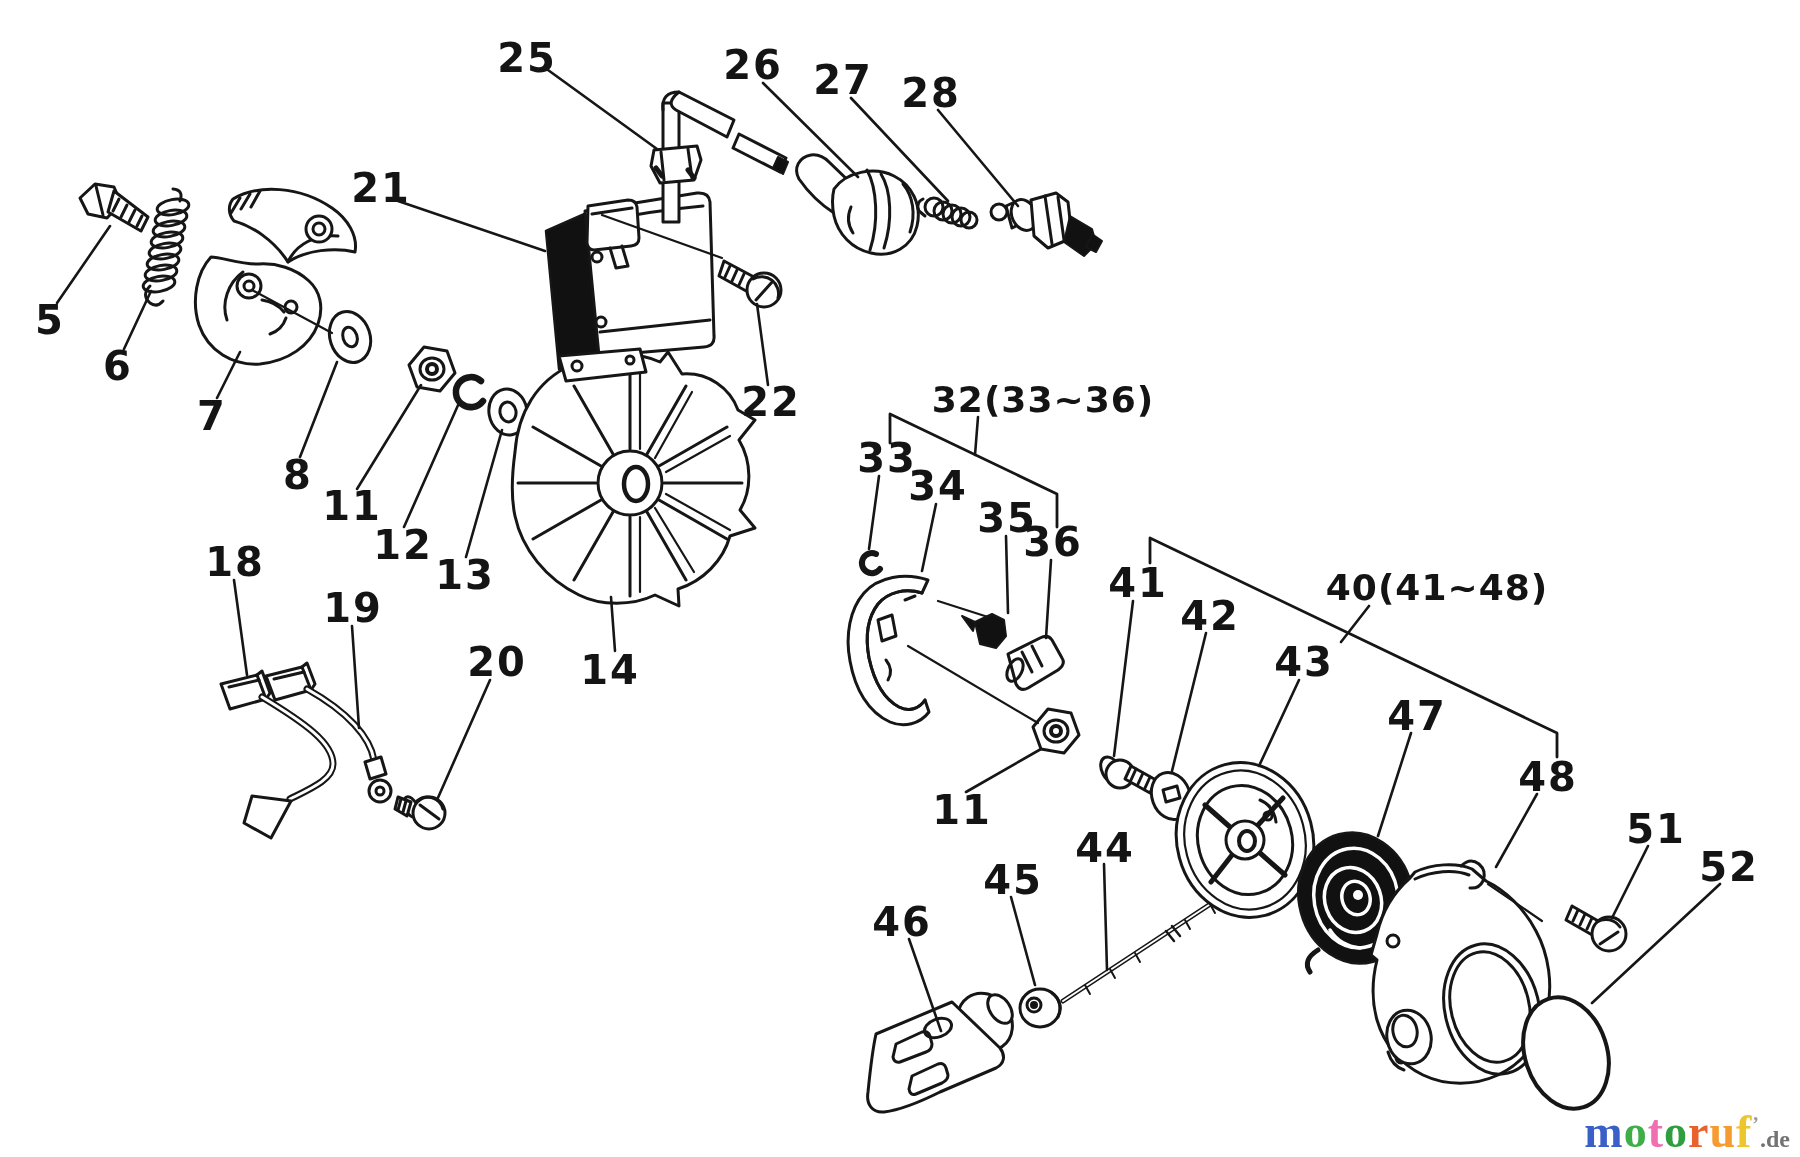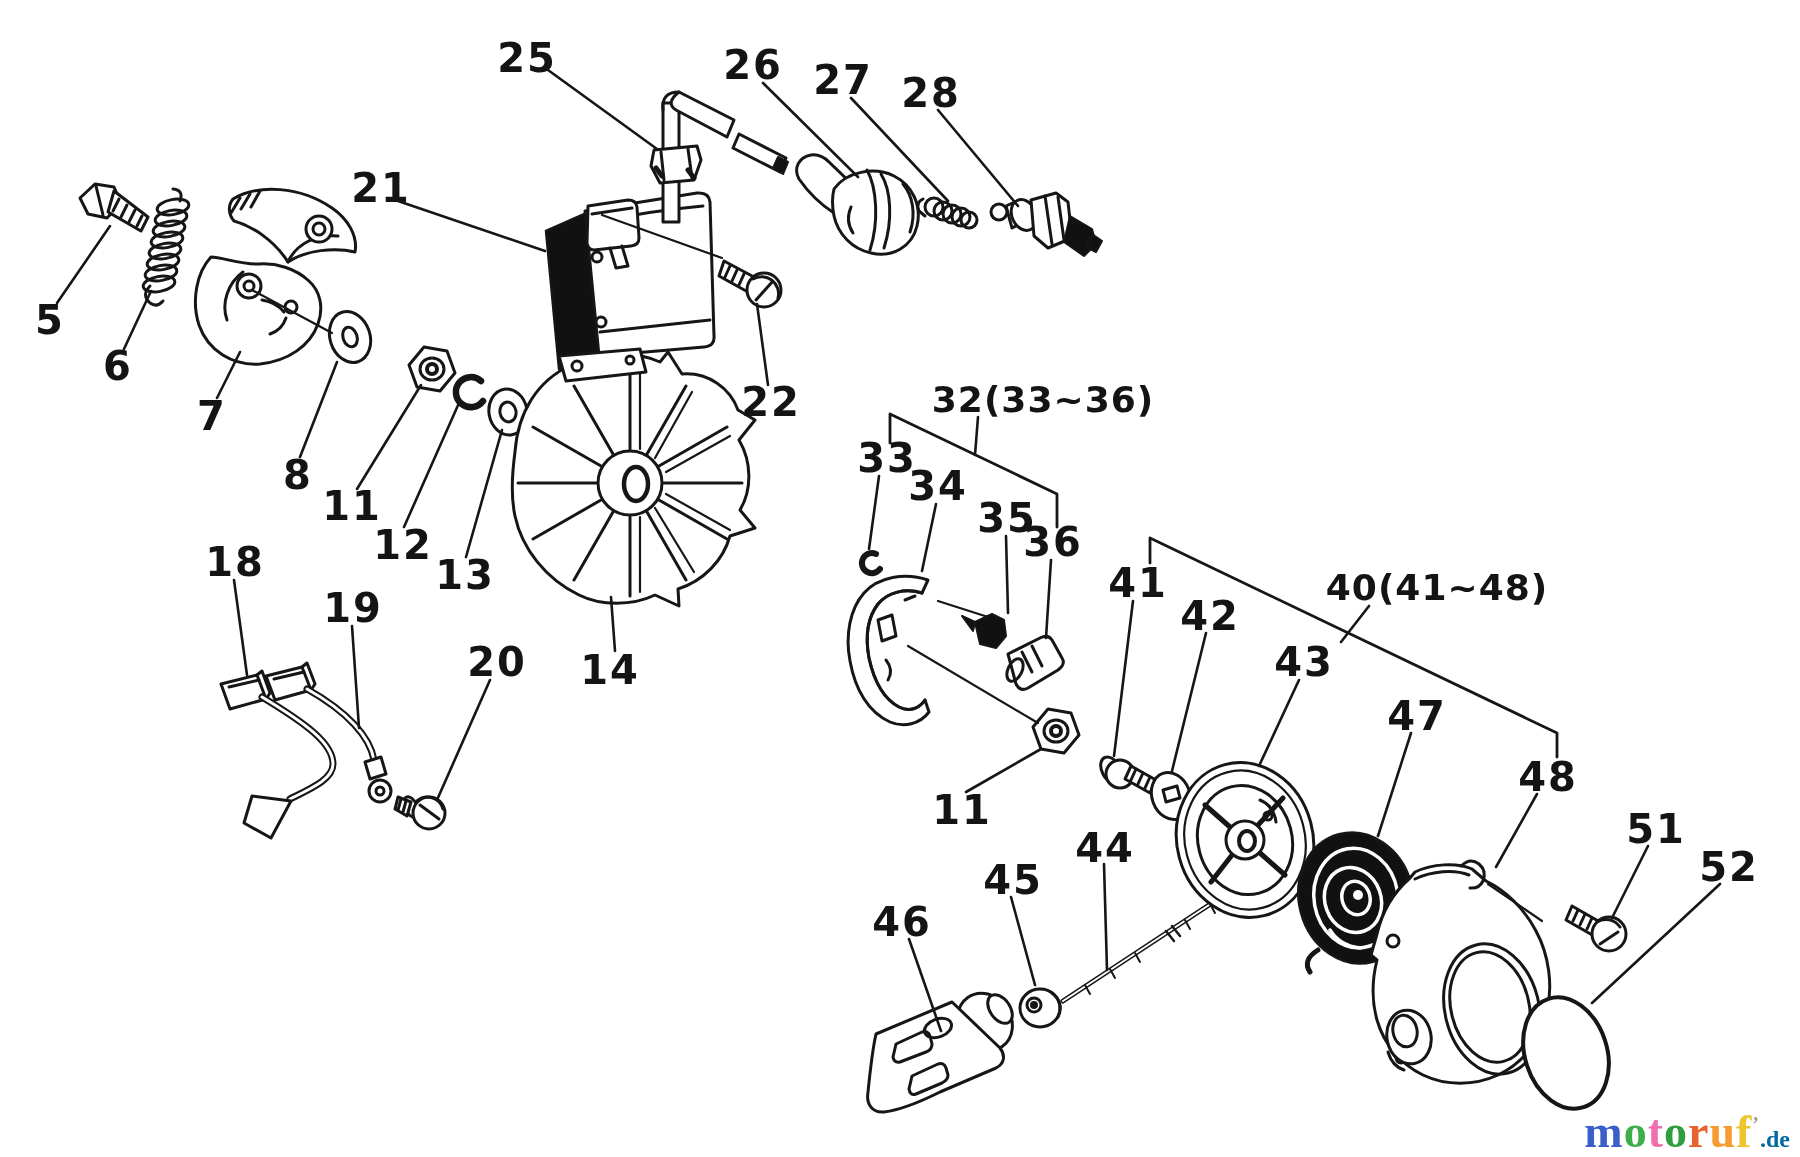--- a/index.html
+++ b/index.html
@@ -6,21 +6,21 @@
   .stage{position:relative;width:1800px;height:1157px;background:#fff;overflow:hidden;
          font-family:"DejaVu Sans",sans-serif;}
   .stage svg{position:absolute;left:0;top:0;}
   .lbl{font-family:"DejaVu Sans",sans-serif;font-weight:700;font-size:40px;
        letter-spacing:2px;fill:#141414;}
   .lbl-sm{font-size:36px;letter-spacing:1px;}
   .logo{position:absolute;right:10px;bottom:2px;
         font-family:"Liberation Serif","DejaVu Serif",serif;font-weight:700;
         font-size:46px;line-height:1;letter-spacing:1px;white-space:nowrap;}
   .logo .tick{font-size:20px;vertical-align:super;}
-  .logo .suffix{font-size:24px;color:#0369a1;letter-spacing:0;}
+  .logo .suffix{font-size:24px;color:#737373;letter-spacing:0;}
 </style>
 </head>
 <body>
 
 <div class="stage">
 <svg width="1800" height="1157" viewBox="0 0 1800 1157">
   <g stroke="#161616" stroke-width="3" fill="none" stroke-linecap="round" stroke-linejoin="round">
 
     <g>
       <path d="M80,198 L95,184 L114,187 L121,203 L107,218 L88,214 Z" fill="#fff"></path>

